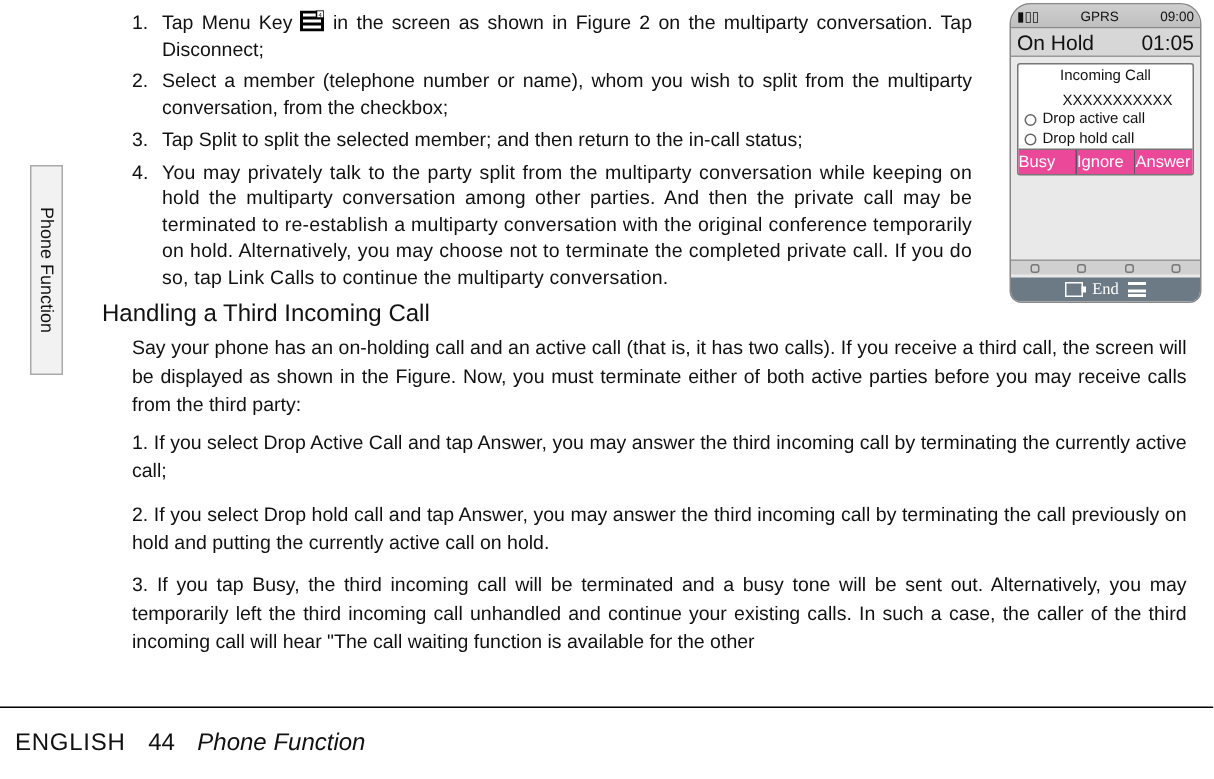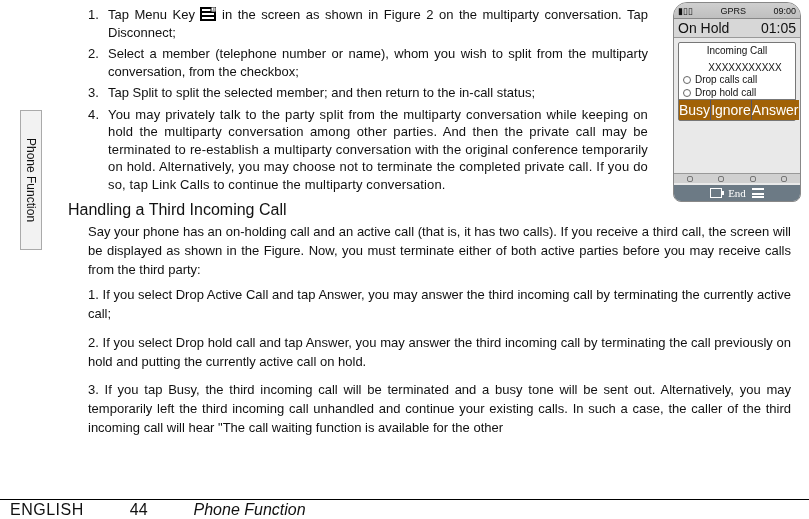--- a/index.html
+++ b/index.html
@@ -18,30 +18,30 @@
   .list2 li { margin-bottom: 10px; line-height: 1.45; text-align: justify; }
   .figure { position: absolute; right: 8px; top: 2px; width: 128px; height: 200px; border: 1px solid #888; border-radius: 14px 14px 8px 8px; background: #e9e9e9; font-size: 10px; overflow: hidden; }
   .figure .statusbar { height: 16px; background: linear-gradient(#cfcfcf,#bfbfbf); border-bottom:1px solid #888; display:flex; align-items:center; justify-content:space-between; padding:0 4px; font-size:9px; }
   .figure .onhold { background:#d7d7d7; border-bottom:1px solid #999; padding:1px 4px; font-size:14px; display:flex; justify-content:space-between; }
   .figure .popup { margin: 4px; background: #fff; border:1px solid #777; border-radius:2px; }
   .figure .popup-title { text-align:center; padding:2px 1px; font-size:10px; }
   .figure .popup-num { padding:4px 4px 0 20px; font-size:10px;text-align:center; }
   .figure .opt { display:flex; align-items:center; padding:1px 4px; font-size:10px; gap:4px; }
   .figure .opt .radio { width:8px; height:8px; border:1px solid #666; border-radius:50%; display:inline-block; }
   .figure .btnrow { display:flex; border-top:1px solid #777; }
-  .figure .btnrow span { flex:1; text-align:right; background:#a16207; color:#fff; font-size:14px; padding:2px 0; border-right:1px solid #556; }
+  .figure .btnrow span { flex:1; text-align:left; background:#ec4899; color:#fff; font-size:11px; padding:2px 0; border-right:1px solid #556; }
   .figure .btnrow span:last-child { border-right:none; }
   .figure .endbar { position:absolute; left:0; right:0; bottom:0; background:#6c7a85; color:#fff; text-align:center; font-size:11px; padding:2px 0; display:flex; align-items:center; justify-content:center; gap:6px;font-family:Liberation Serif, serif;}
   .figure .endbar .cam { width:12px;height:10px;border:1px solid #fff;display:inline-block; position:relative;}
   .figure .endbar .cam::after{content:"";position:absolute;right:-3px;top:2px;width:3px;height:4px;background:#fff;}
   .figure .endbar .list { width:12px;height:10px;display:inline-block;border-top:2px solid #fff;border-bottom:2px solid #fff;position:relative;}
   .figure .endbar .list::after{content:"";position:absolute;left:0;right:0;top:3px;border-top:2px solid #fff;}
   .figure .dotsbar { position:absolute; left:0; right:0; bottom:18px; height:10px; display:flex; justify-content:space-around; align-items:center; background:#d0d0d0; border-top:1px solid #999;}
   .figure .dotsbar span { width:6px;height:6px;border:1px solid #777;border-radius:2px;}
-  .footer { position:absolute; left:0; right:0; bottom:0; height:20px; border-top:1px solid #000; display:flex; align-items:center; padding:0 10px; gap:46px; }
+  .footer { position:absolute; left:0; right:0; bottom:0; height:48px; border-top:1px solid #000; display:flex; align-items:center; padding:0 10px; gap:15px; }
   .footer .lang { font-size:16px; letter-spacing:0.5px; }
   .footer .pagenum { font-size:16px; font-weight:normal; }
   .footer .section { font-size:16px; font-style:italic; }
   ol { list-style: none; padding:0; }
   .first-block li { display:flex; gap:6px; }
   .first-block li > .num { flex:0 0 14px; }
   .first-block li > .txt { flex:1; }
   .narrow1 { max-width: 560px; }
 </style>
 </head>
@@ -59,21 +59,21 @@
     </div>
     <div class="onhold">
       <span>On Hold</span>
       <span>01:05</span>
     </div>
     <div class="popup">
       <div class="popup-title">Incoming Call</div>
       <div class="popup-num">XXXXXXXXXXX</div>
       <div class="opt">
         <span class="radio"></span>
-        <span>Drop calls call</span>
+        <span>Drop active call</span>
       </div>
       <div class="opt">
         <span class="radio"></span>
         <span>Drop hold call</span>
       </div>
       <div class="btnrow">
         <span>Busy</span>
         <span>Ignore</span>
         <span>Answer</span>
       </div>

